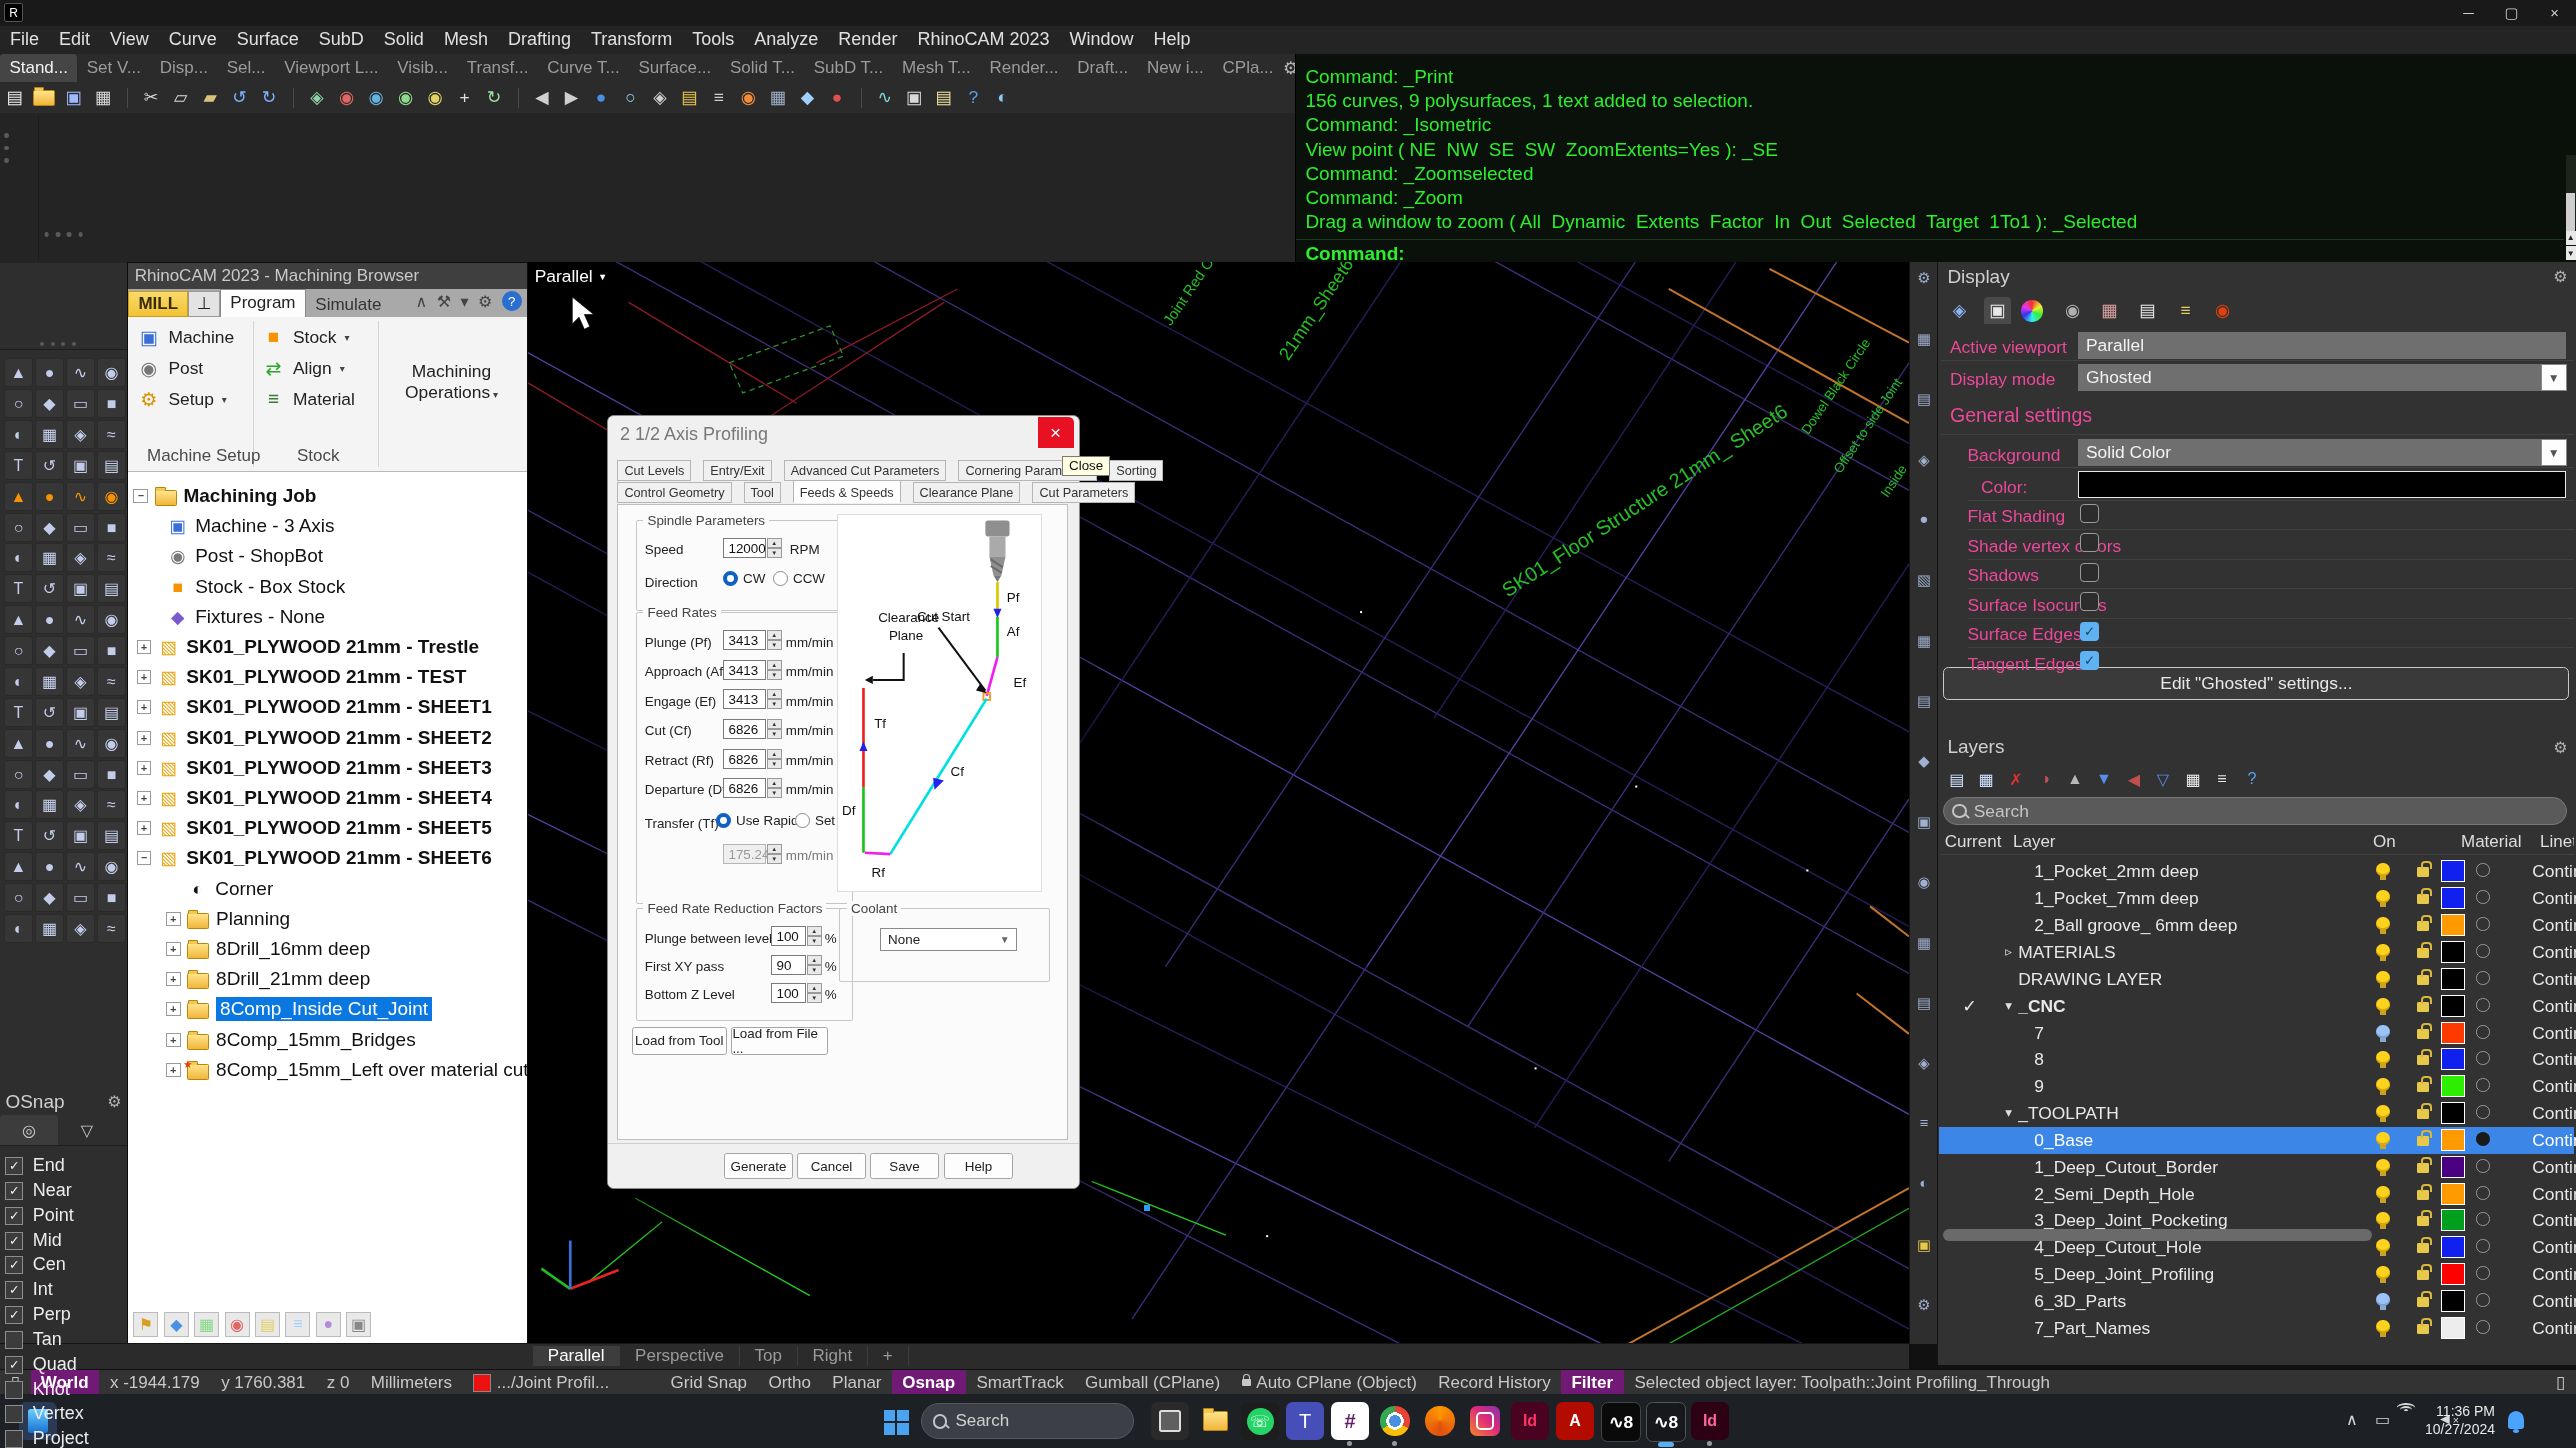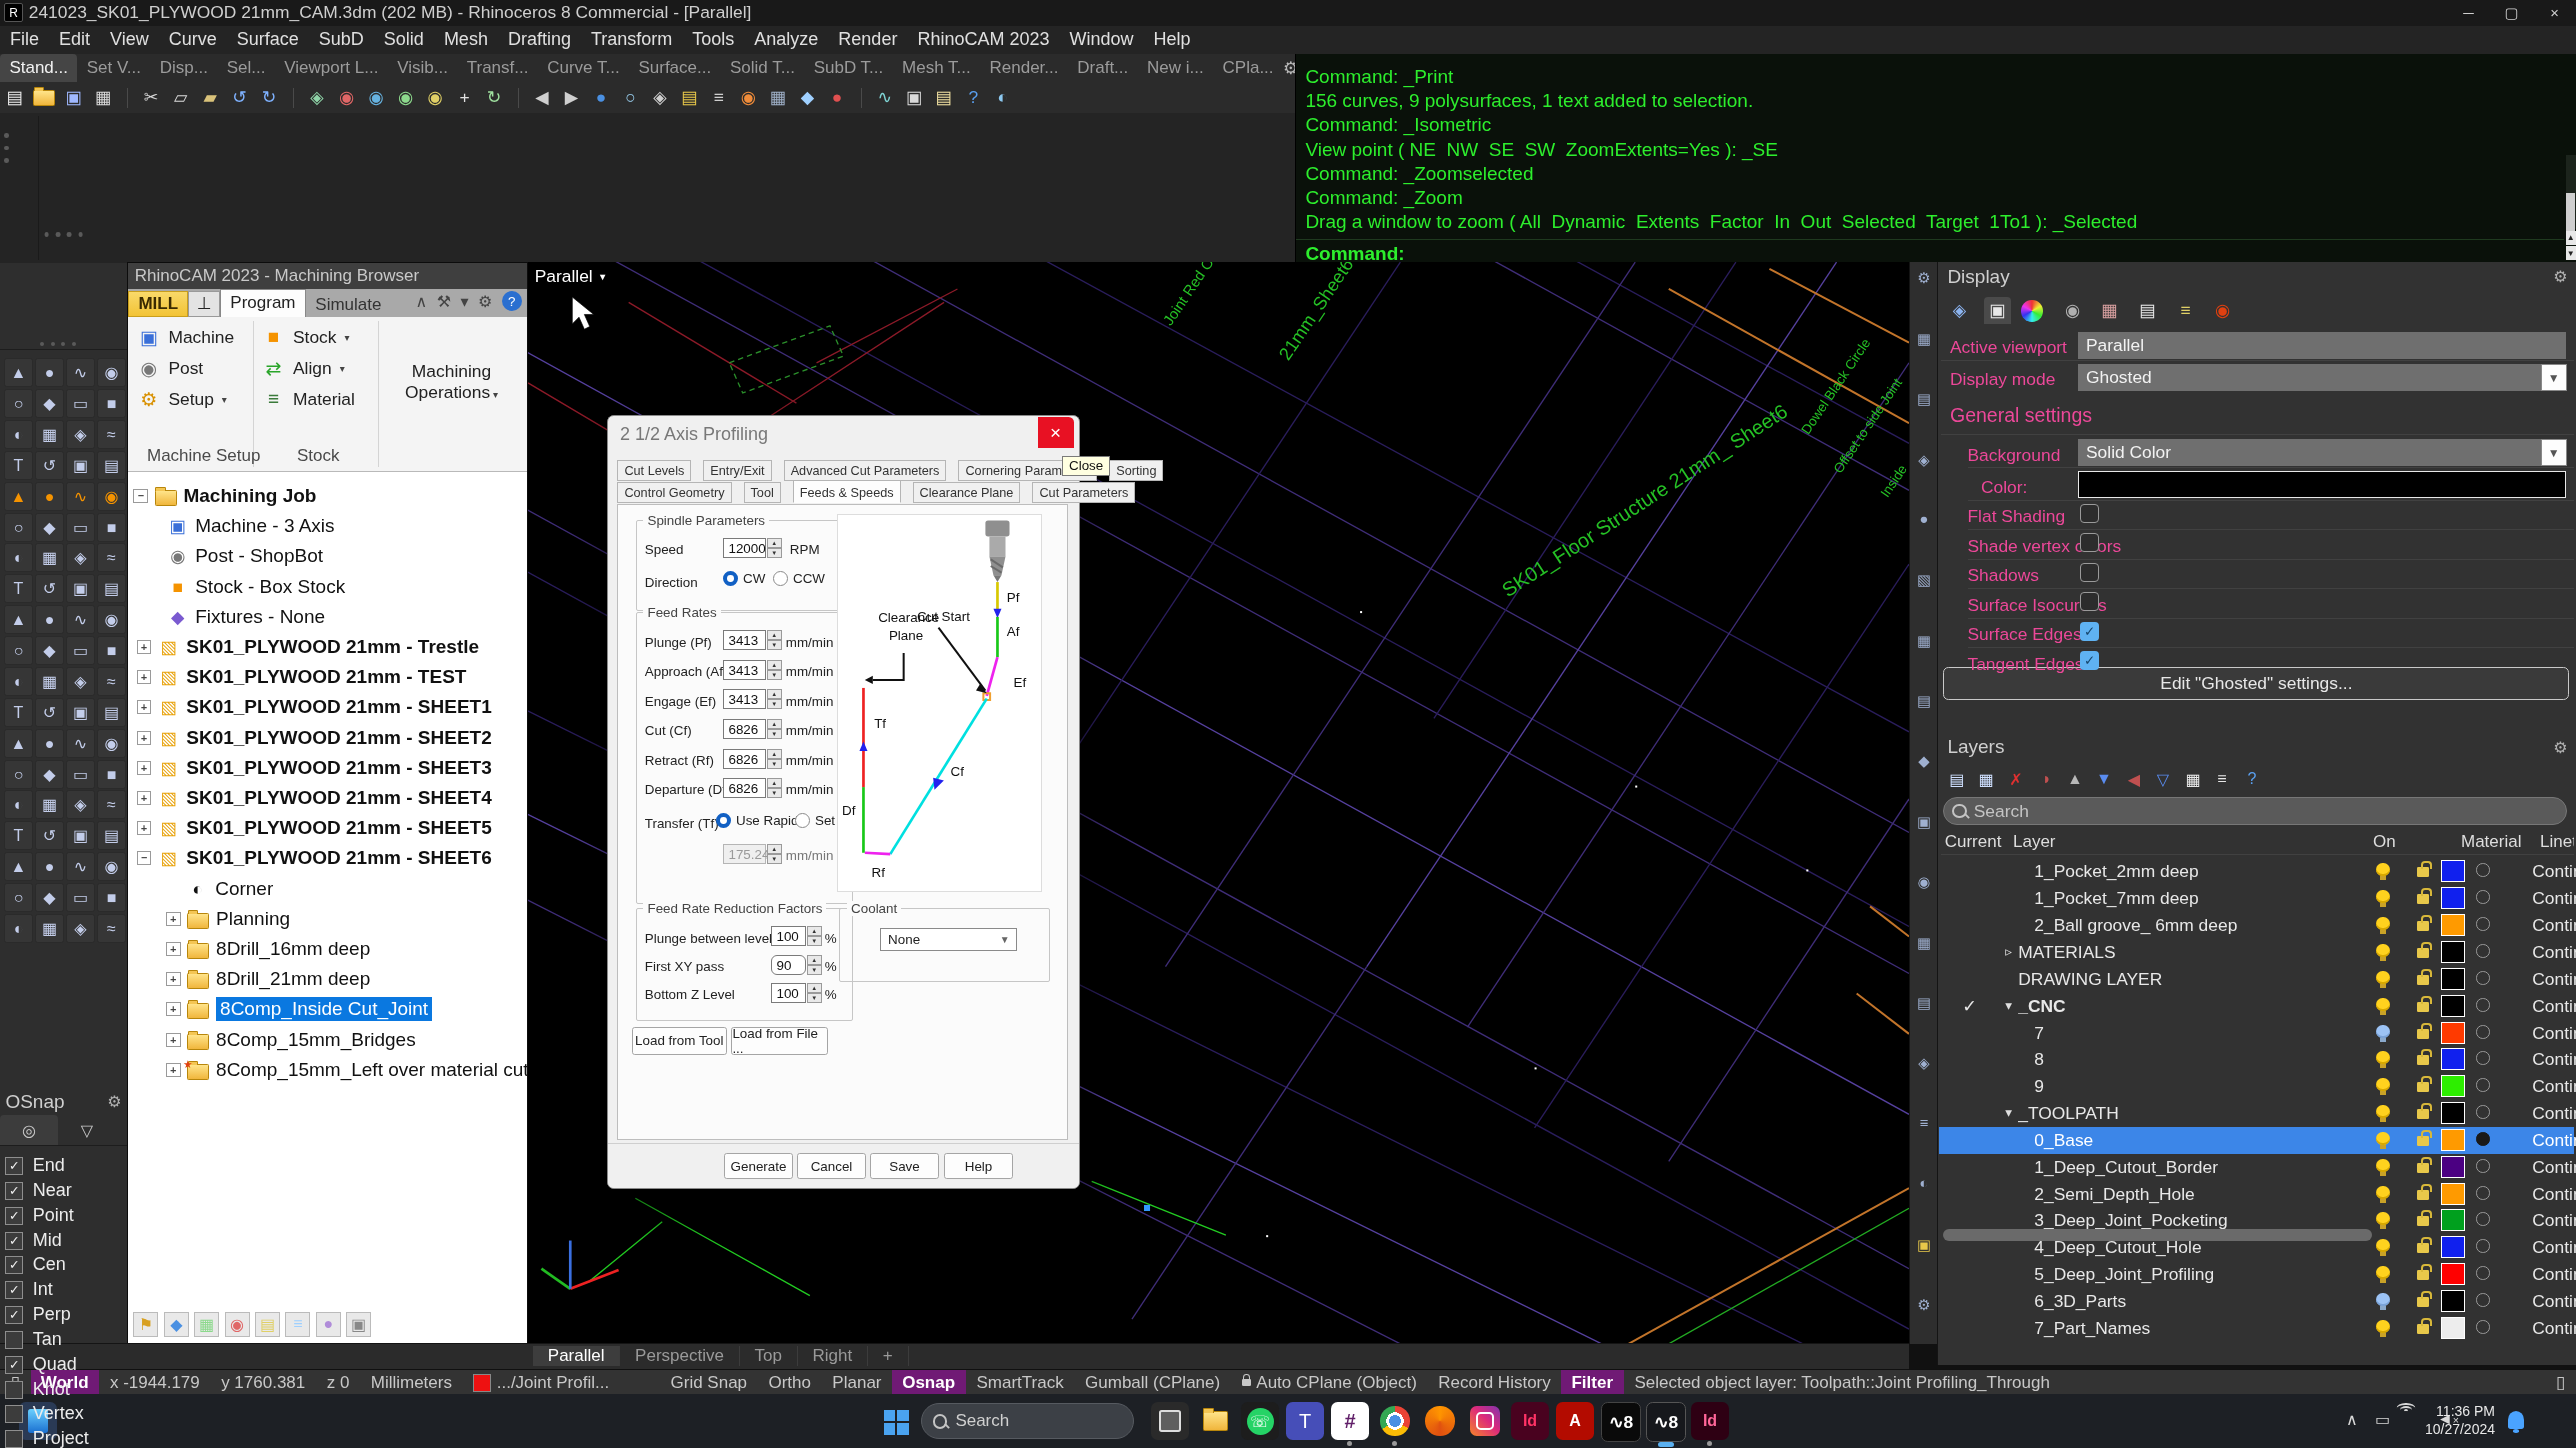--- a/index.html
+++ b/index.html
@@ -161,21 +161,20 @@
   .bellico::after{content:"";position:absolute;left:5.4px;bottom:-4px;width:5.4px;height:3.4px;border-radius:50%;background:#4aa3ff;}
   .trayic{position:absolute;top:16px;color:#d8d8d8;font-size:16px;}
   .wifi{width:20px;height:14.8px;position:relative;}
   .wifi i{position:absolute;left:50%;bottom:0;transform:translateX(-50%);border:2px solid #d8d8d8;border-bottom:none;border-left:none;border-right:none;border-radius:50%;}
 </style>
 </head>
 <body>
 
 <div id="titlebar" class="abs">
   <div class="appic ic">R</div>
-  <div class="ttl">241023_SK01_PLYWOOD 21mm_CAM.3dm (202 MB) - Rhinoceros 8 Commercial - [Parallel]</div>
   <div id="winbtns">
     <div>─</div>
     <div>▢</div>
     <div>×</div>
   </div>
 </div>
 <div id="menubar" class="abs">
     <div class="mi">File</div>
     <div class="mi">Edit</div>
     <div class="mi">View</div>
@@ -977,21 +976,21 @@
       <span class="lg">Feed Rate Reduction Factors</span>
       <div id="redrows"></div>
     <div class="flbl" style="left: 8px; top: 21.5px;">Plunge between levels</div>
         <div class="tb" style="left: 134px; top: 17.4px; width: 35px;">100</div>
         <div class="spin" style="left: 170px; top: 17.4px;">
           <i>▲</i>
           <i>▼</i>
         </div>
         <div class="unit" style="left: 188px; top: 21.5px;">%</div>
         <div class="flbl" style="left: 8px; top: 50px;">First XY pass</div>
-        <div class="tb" style="left: 134px; top: 46px; width: 35px; border-radius: 6px;">90</div>
+        <div class="tb" style="left: 134px; top: 46px; width: 35px;">90</div>
         <div class="spin" style="left: 170px; top: 46px;">
           <i>▲</i>
           <i>▼</i>
         </div>
         <div class="unit" style="left: 188px; top: 50px;">%</div>
         <div class="flbl" style="left: 8px; top: 78px;">Bottom Z Level</div>
         <div class="tb" style="left: 134px; top: 74px; width: 35px;">100</div>
         <div class="spin" style="left: 170px; top: 74px;">
           <i>▲</i>
           <i>▼</i>

